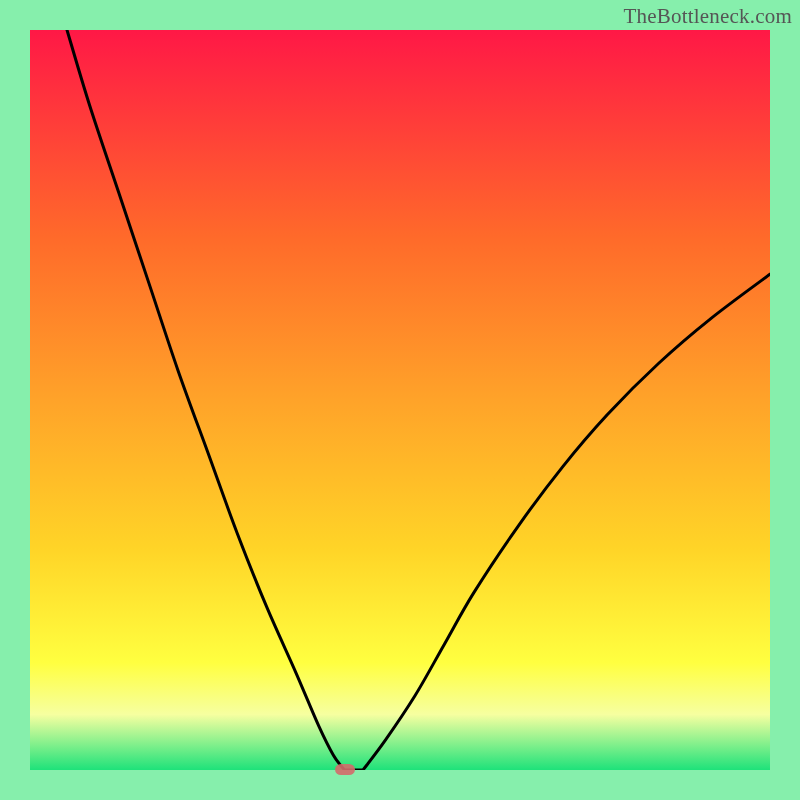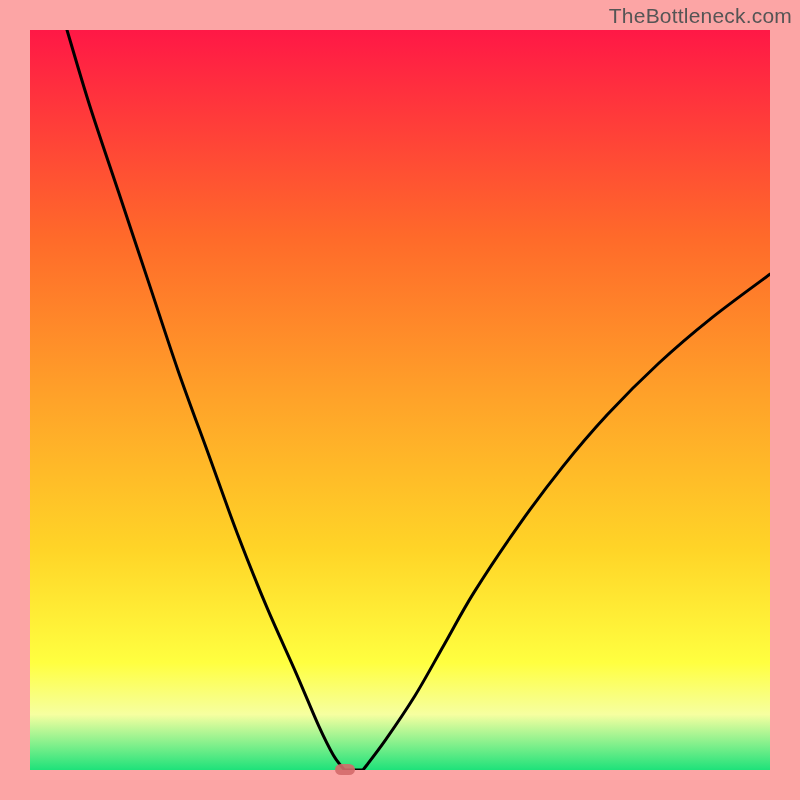--- a/index.html
+++ b/index.html
@@ -8,21 +8,22 @@
     width: 800px;
     height: 800px;
     overflow: hidden;
     background: #000;
     font-family: Arial, Helvetica, sans-serif;
   }
   .frame {
     position: relative;
     width: 800px;
     height: 800px;
-    background: #fca5a5;
+    background: #86efac;
+    font-family: Liberation Serif, serif;
   }
   .watermark {
     position: absolute;
     top: 4px;
     right: 8px;
     color: #555;
     font-size: 21px;
     font-weight: 500;
     letter-spacing: 0.2px;
     user-select: none;

